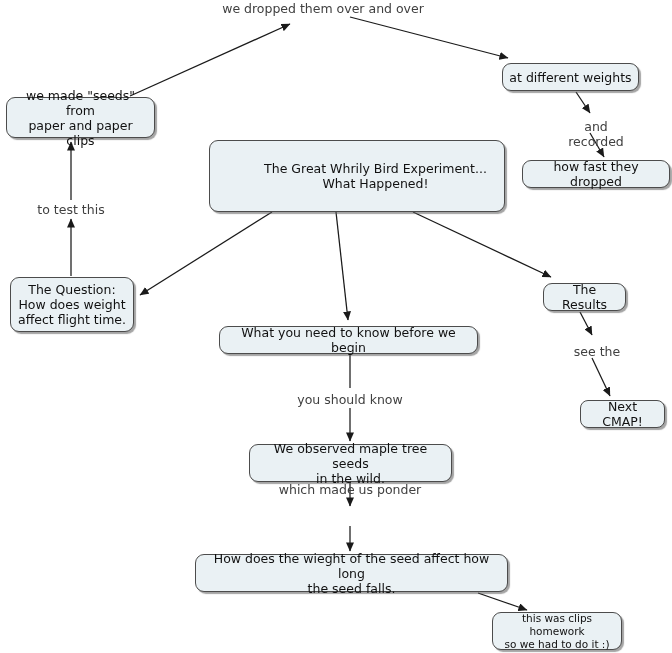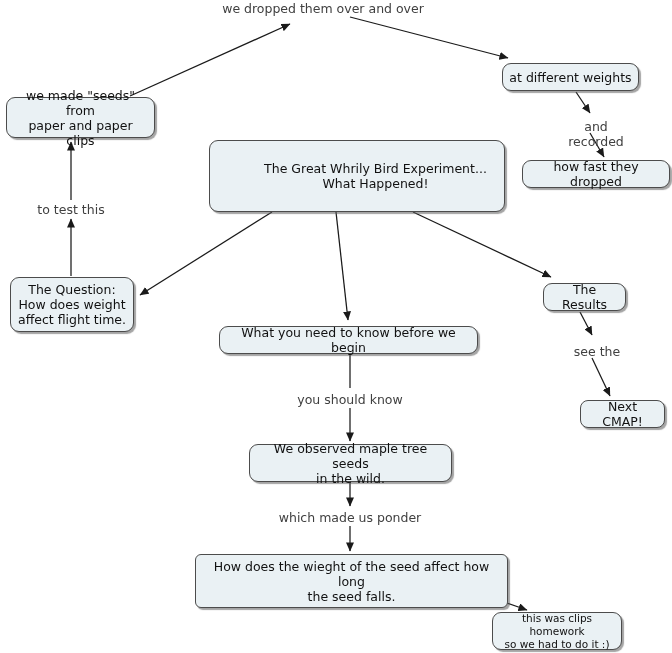--- a/index.html
+++ b/index.html
@@ -114,29 +114,29 @@
 
 <div class="node-box" style="left:543px; top:283px; width:83px; height:28px;">The Results</div>
 
 <div class="node-box" style="left:580px; top:400px; width:85px; height:28px;border-radius:8px;">Next CMAP!</div>
 
 <div class="node-box" style="left:219px; top:326px; width:259px; height:28px;">What you need to know before we begin</div>
 
 <div class="node-box" style="left:249px; top:444px; width:203px; height:38px;">We observed maple tree seeds
 in the wild.</div>
 
-<div class="node-box" style="left:195px; top:554px; width:313px; height:54px;border-radius:6px;">How does the wieght of the seed affect how long
+<div class="node-box" style="left:195px; top:554px; width:313px; height:38px;">How does the wieght of the seed affect how long
 the seed falls.</div>
 
 <div class="node-box small-note" style="left:492px; top:612px; width:130px; height:38px;">this was clips homework
 so we had to do it  :)</div>
 
 <div class="link-label" style="left:323px; top:1px;">we dropped them over and over</div>
 
 <div class="link-label" style="left:596px; top:119px;">and recorded</div>
 
 <div class="link-label" style="left:71px; top:202px;">to test this</div>
 
 <div class="link-label" style="left:597px; top:344px;">see the</div>
 
 <div class="link-label" style="left:350px; top:392px;">you should know</div>
 
-<div class="link-label" style="left:350px; top:510px;">which made us ponder</div>
+<div class="link-label" style="left:350px; top:482px;">which made us ponder</div>
 
 </body></html>

